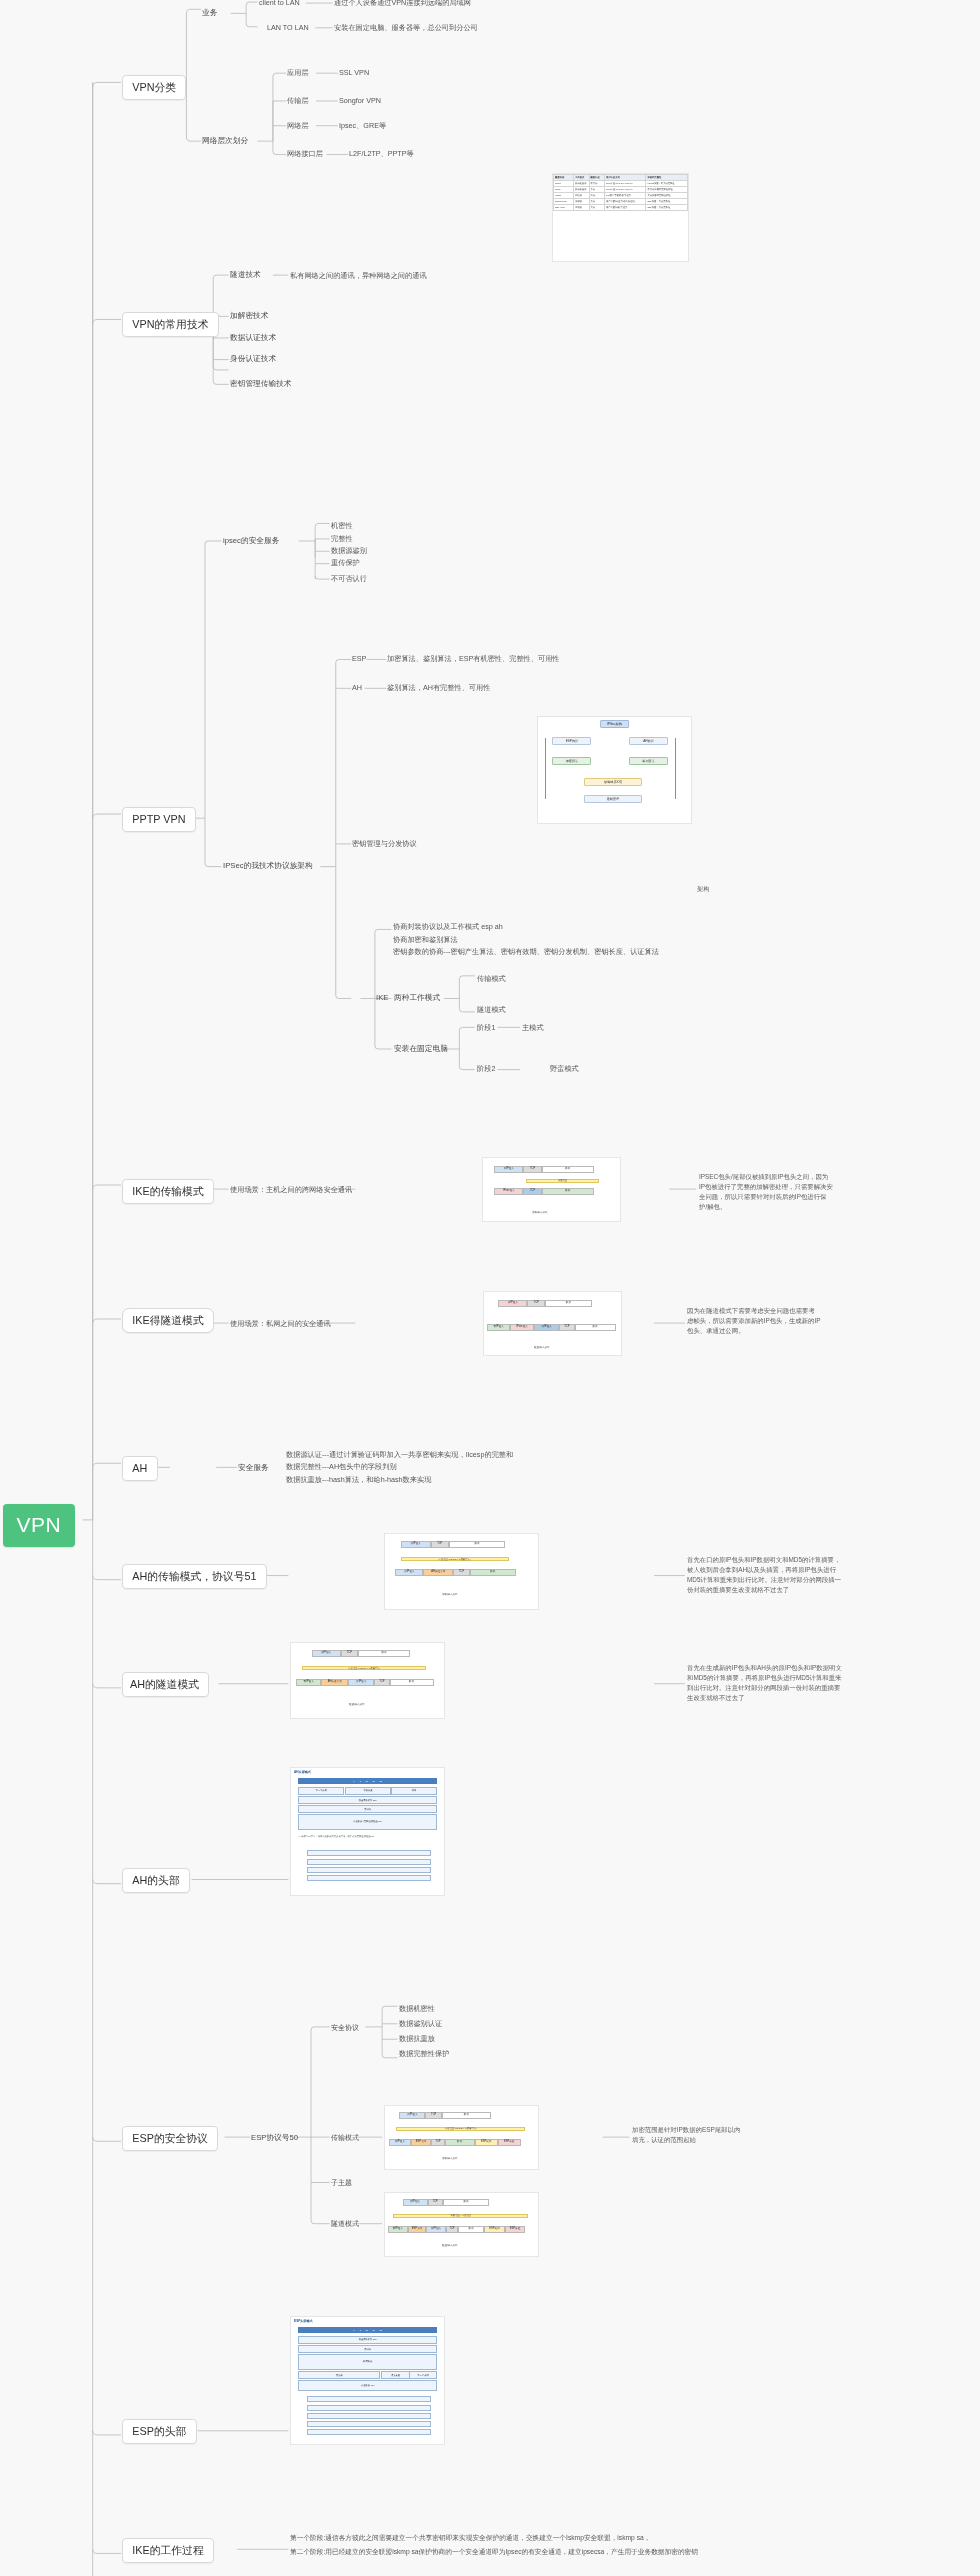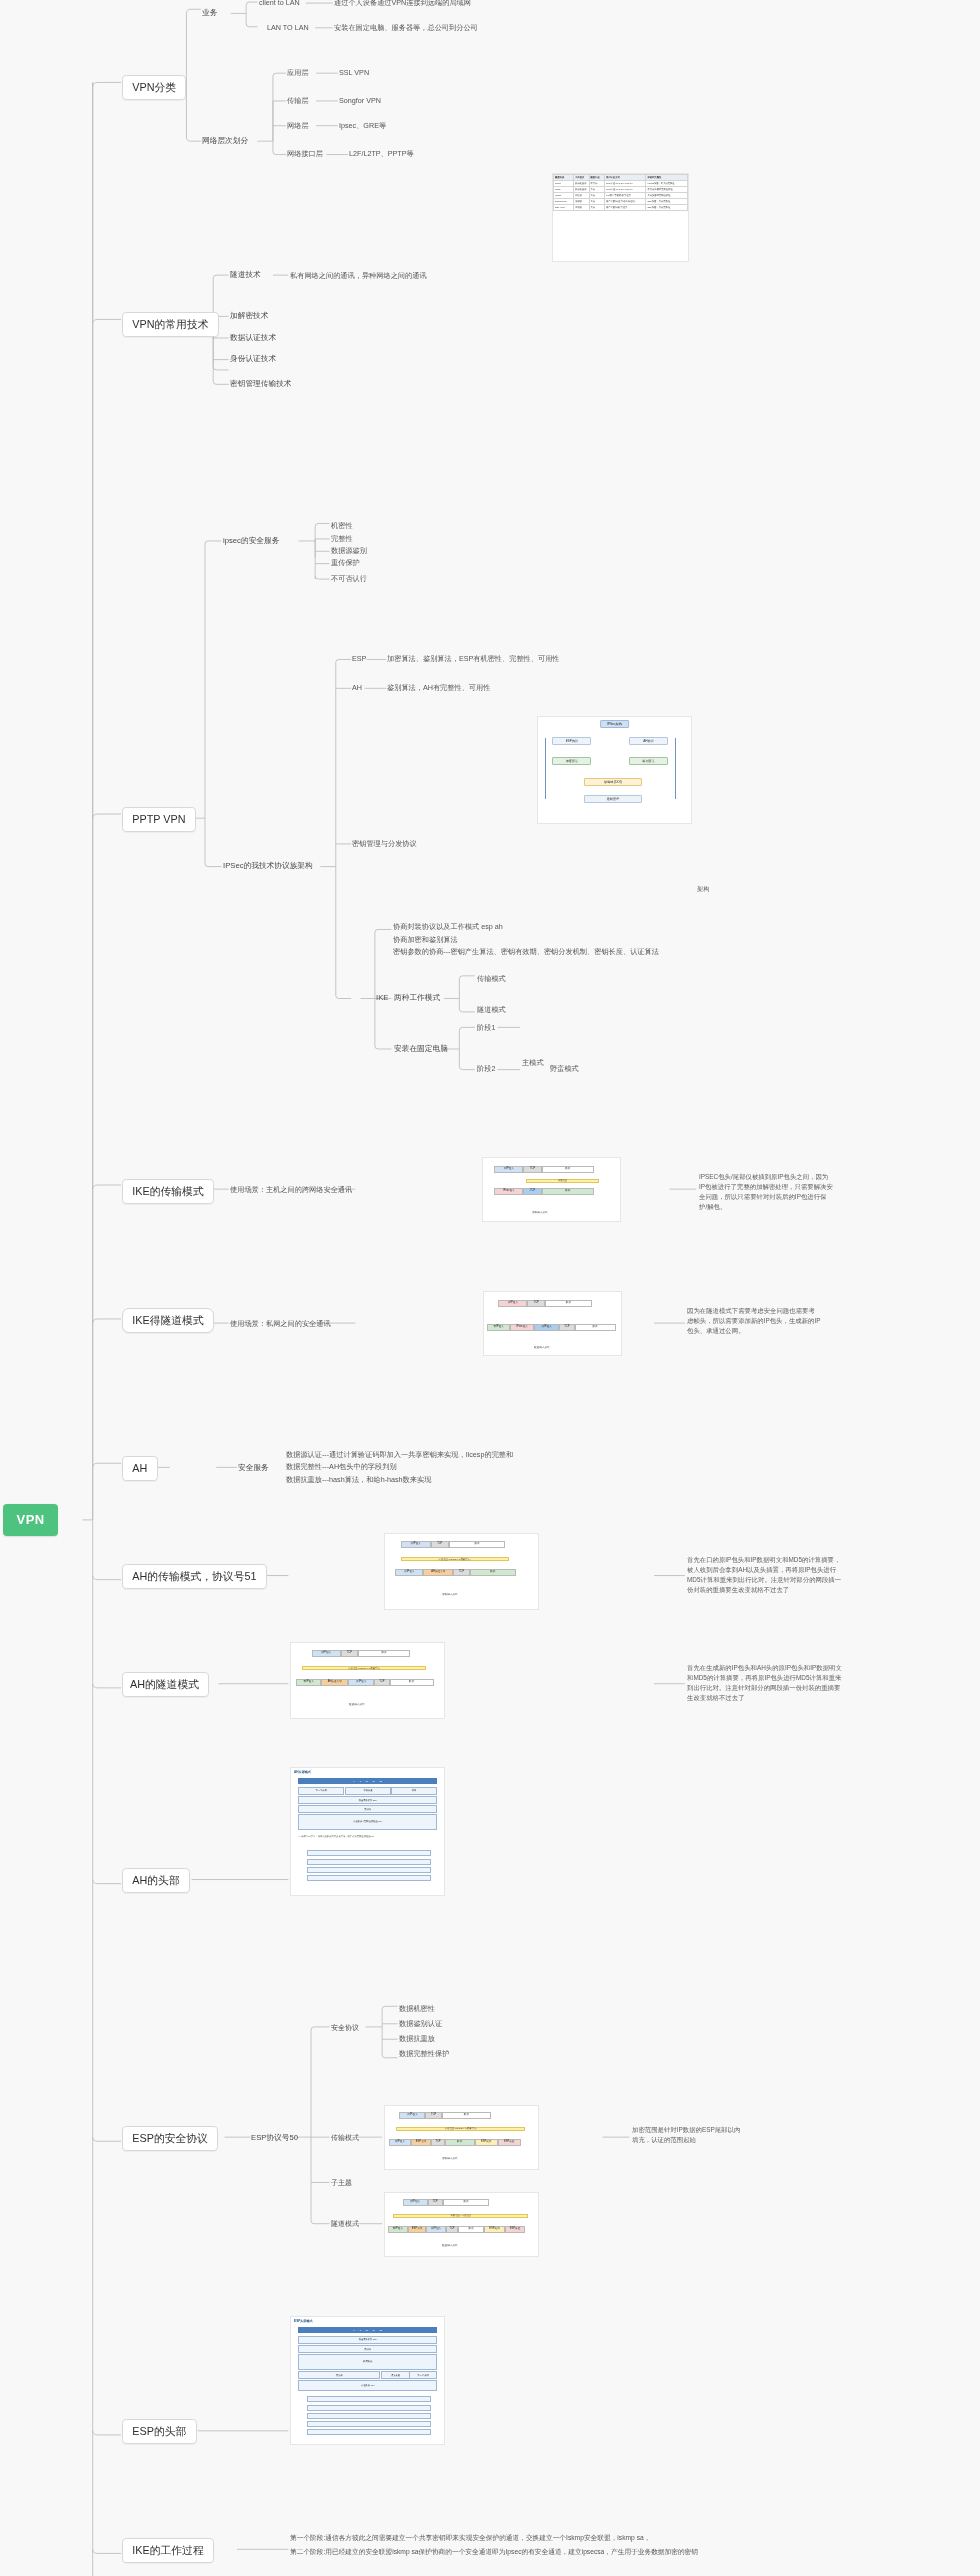--- a/index.html
+++ b/index.html
@@ -12,21 +12,21 @@
     position:relative;
     overflow:hidden;
   }
   #canvas { position:absolute; inset:0; }
   svg.links { position:absolute; left:0; top:0; width:980px; height:3114px; pointer-events:none; }
   .node { position:absolute; white-space:pre; line-height:1.35; }
 
   
   .root {
     background:#4ec37f; color:#ffffff; border-radius:4.1px;
-    padding:7.2px 13.4px; font-size:13px; font-weight:700;
+    padding:7.2px 13.4px; font-size:21px; font-weight:400;
     letter-spacing:0.5px;
     box-shadow:0 0.5px 1.5px rgba(0,0,0,.10);
   }
   
   .topic {
     background:#ffffff; border:0.5px solid #d8d8d8; border-radius:4.6px;
     padding:4.1px 9.3px; font-size:10.8px; color:#2f2f2f;
     box-shadow:0 0.5px 1px rgba(0,0,0,.05);
   }
   
@@ -349,21 +349,21 @@
   <div class="node leaf" style="left:393px; top:922px;">协商封装协议以及工作模式 esp ah</div>
   <div class="node leaf" style="left:393px; top:935px;">协商加密和鉴别算法</div>
   <div class="node leaf" style="left:393px; top:947px;">密钥参数的协商---密钥产生算法、密钥有效期、密钥分发机制、密钥长度、认证算法</div>
 
   <div class="node sub" style="left:394px; top:993px;">两种工作模式</div>
   <div class="node leaf" style="left:477px; top:974px;">传输模式</div>
   <div class="node leaf" style="left:477px; top:1005px;">隧道模式</div>
 
   <div class="node sub" style="left:394px; top:1044px;">安装在固定电脑</div>
   <div class="node leaf" style="left:477px; top:1023px;">阶段1</div>
-  <div class="node leaf" style="left:522px; top:1023px;margin-top:35px;">主模式</div>
+  <div class="node leaf" style="left:522px; top:1023px;">主模式</div>
   <div class="node leaf" style="left:477px; top:1064px;">阶段2</div>
   <div class="node leaf" style="left:522px; top:1064px;padding-left:28px;">野蛮模式</div>
 
   <div class="node topic" style="left:122px; top:1179px;">IKE的传输模式</div>
   <div class="node leaf" style="left:230px; top:1185px;">使用场景：主机之间的跨网络安全通讯</div>
   <div class="shot" style="left:482px; top:1157px; width:139px; height:65px;">
     <div class="pk">
       <div class="row" style="left:11.3px; top:8.2px;">
         <div class="cell blue" style="width:29px;">原IP包头</div>
         <div class="cell gray" style="width:18.5px;">TCP</div>

